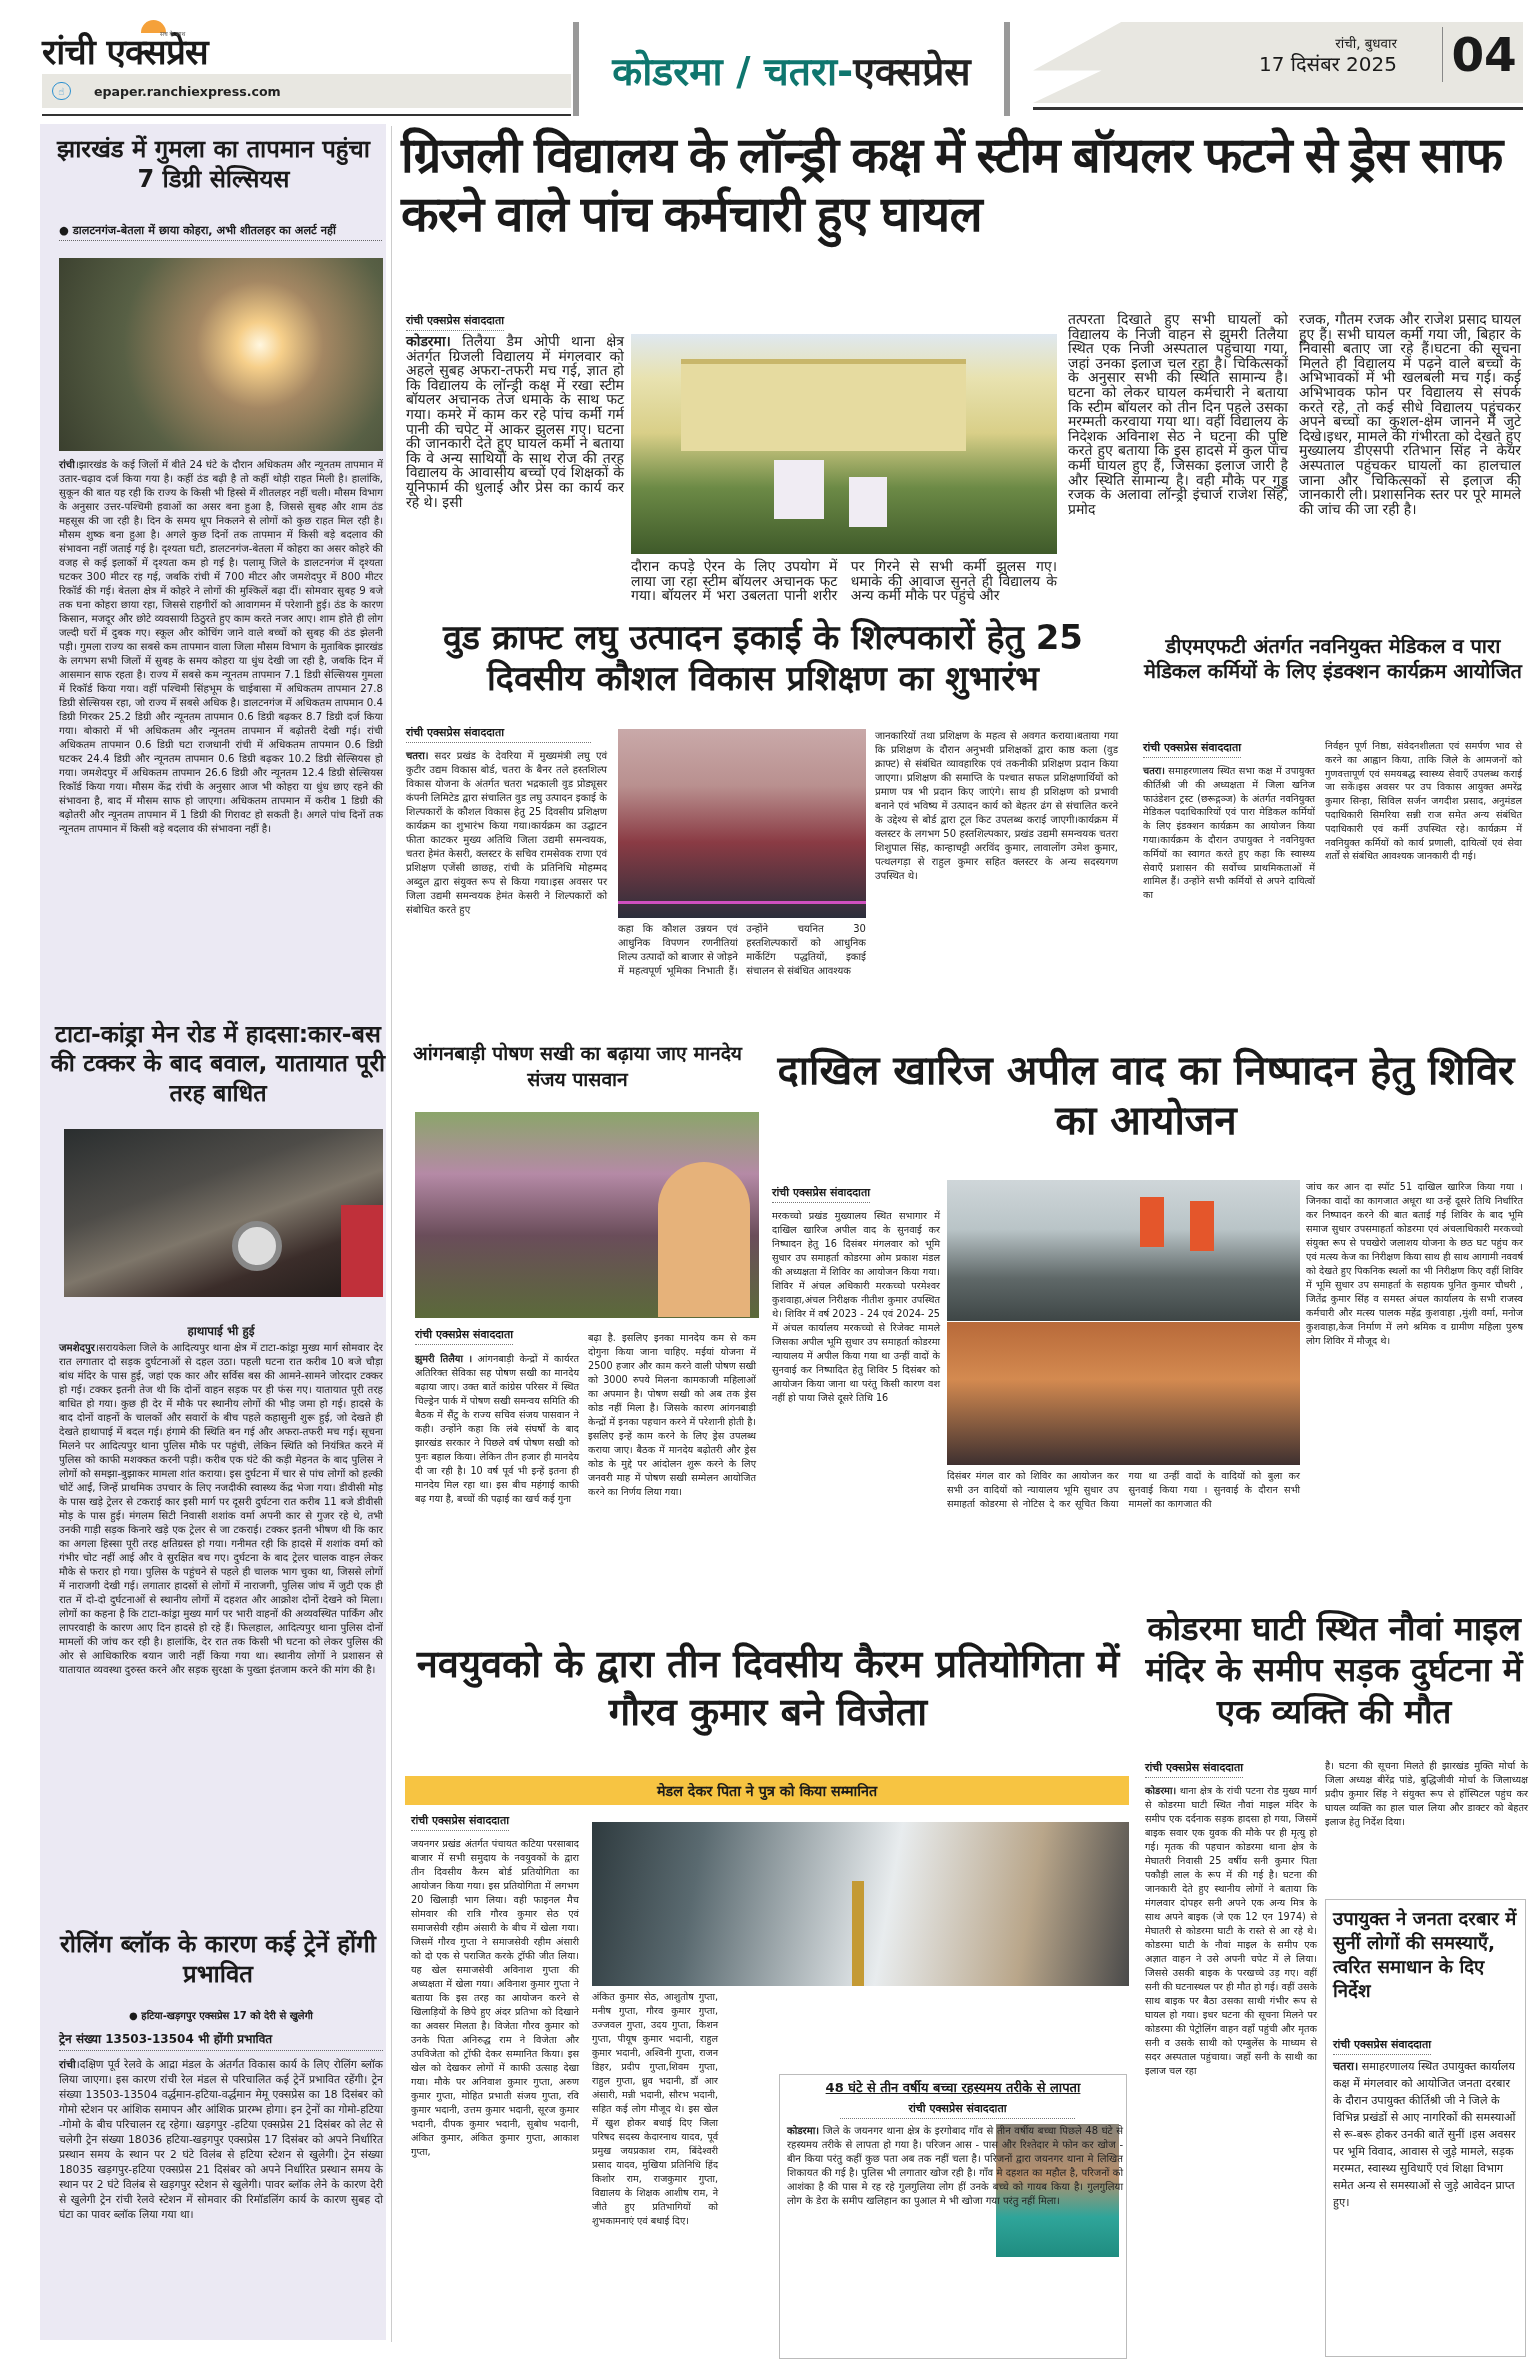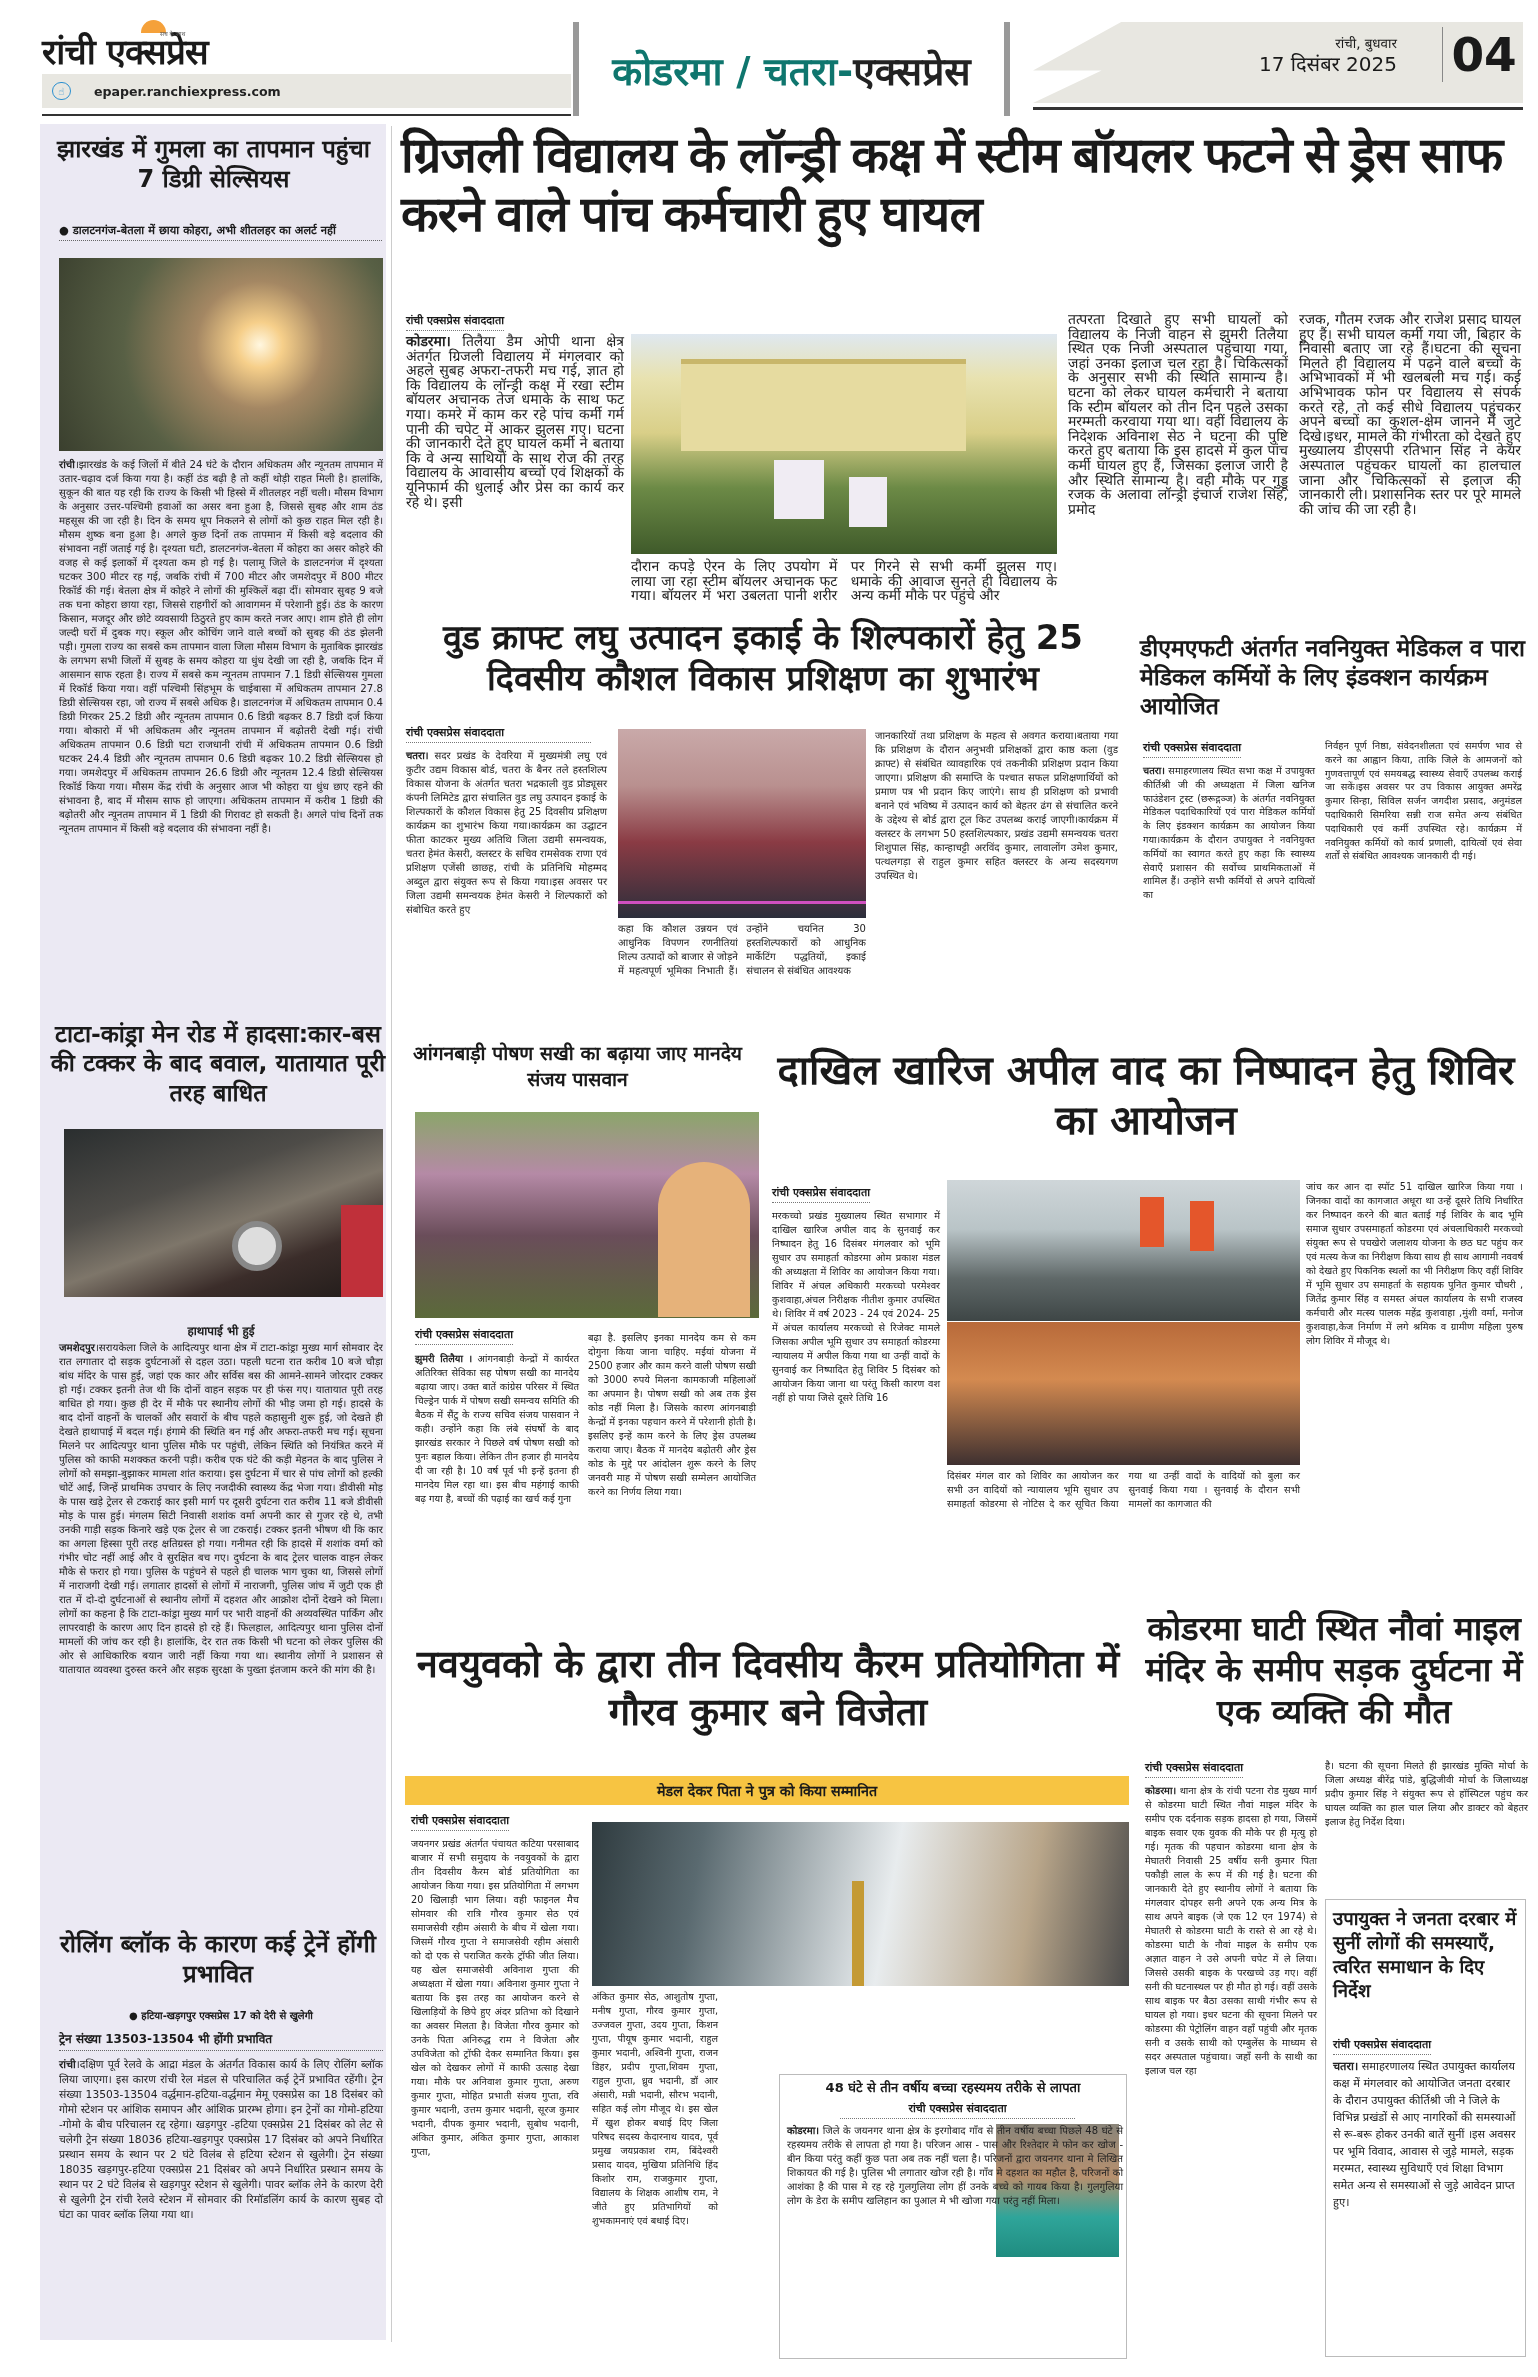--- a/index.html
+++ b/index.html
@@ -92,21 +92,21 @@
 
 <div class="abs" style="left:406px;top:617px;width:714px;font-size:34px;font-weight:bold;text-align:center;line-height:1.2">वुड क्राफ्ट लघु उत्पादन इकाई के शिल्पकारों हेतु 25 दिवसीय कौशल विकास प्रशिक्षण का शुभारंभ</div>
 <div class="abs byline" style="left:406px;top:724px;width:185px">रांची एक्सप्रेस संवाददाता</div>
 <div class="abs col" style="left:406px;top:749px;width:201px;font-size:10px;line-height:14px"><b>चतरा।</b> <span>सदर प्रखंड के देवरिया में मुख्यमंत्री लघु एवं कुटीर उद्यम विकास बोर्ड, चतरा के बैनर तले हस्तशिल्प विकास योजना के अंतर्गत चतरा भद्रकाली वुड प्रोड्यूसर कंपनी लिमिटेड द्वारा संचालित वुड लघु उत्पादन इकाई के शिल्पकारों के कौशल विकास हेतु 25 दिवसीय प्रशिक्षण कार्यक्रम का शुभारंभ किया गया।कार्यक्रम का उद्घाटन फीता काटकर मुख्य अतिथि जिला उद्यमी समन्वयक, चतरा हेमंत केसरी, क्लस्टर के सचिव रामसेवक राणा एवं प्रशिक्षण एजेंसी छाछह, रांची के प्रतिनिधि मोहम्मद अब्दुल द्वारा संयुक्त रूप से किया गया।इस अवसर पर जिला उद्यमी समन्वयक हेमंत केसरी ने शिल्पकारों को संबोधित करते हुए</span></div>
 <div class="abs photo" style="left:618px;top:729px;width:248px;height:189px;background:linear-gradient(180deg,#c9a9a9 0,#b9908f 30%,#8a3b44 60%,#2b2e3b 100%)">
   <div style="position:absolute;left:0;top:172px;width:248px;height:3.4px;background:#d04fbf"></div>
 </div>
 <div class="abs col" style="left:618px;top:922px;width:248px;font-size:10px;line-height:14px;column-count:2;column-gap:8.4px">कहा कि कौशल उन्नयन एवं आधुनिक विपणन रणनीतियां शिल्प उत्पादों को बाजार से जोड़ने में महत्वपूर्ण भूमिका निभाती हैं। उन्होंने चयनित 30 हस्तशिल्पकारों को आधुनिक मार्केटिंग पद्धतियों, इकाई संचालन से संबंधित आवश्यक</div>
 <div class="abs col" style="left:875px;top:729px;width:243px;font-size:10px;line-height:14px">जानकारियों तथा प्रशिक्षण के महत्व से अवगत कराया।बताया गया कि प्रशिक्षण के दौरान अनुभवी प्रशिक्षकों द्वारा काष्ठ कला (वुड क्राफ्ट) से संबंधित व्यावहारिक एवं तकनीकी प्रशिक्षण प्रदान किया जाएगा। प्रशिक्षण की समाप्ति के पश्चात सफल प्रशिक्षणार्थियों को प्रमाण पत्र भी प्रदान किए जाएंगे। साथ ही प्रशिक्षण को प्रभावी बनाने एवं भविष्य में उत्पादन कार्य को बेहतर ढंग से संचालित करने के उद्देश्य से बोर्ड द्वारा टूल किट उपलब्ध कराई जाएगी।कार्यक्रम में क्लस्टर के लगभग 50 हस्तशिल्पकार, प्रखंड उद्यमी समन्वयक चतरा शिशुपाल सिंह, कान्हाचट्टी अरविंद कुमार, लावालोंग उमेश कुमार, पत्थलगड़ा से राहुल कुमार सहित क्लस्टर के अन्य सदस्यगण उपस्थित थे।</div>
 
-<div class="abs" style="left:1140px;top:634px;width:386px;font-size:23px;font-weight:bold;line-height:1.25;text-align:left">डीएमएफटी अंतर्गत नवनियुक्त मेडिकल व पारा मेडिकल कर्मियों के लिए इंडक्शन कार्यक्रम आयोजित</div>
+<div class="abs" style="left:1140px;top:634px;width:386px;font-size:20px;font-weight:bold;line-height:1.25;text-align:center">डीएमएफटी अंतर्गत नवनियुक्त मेडिकल व पारा मेडिकल कर्मियों के लिए इंडक्शन कार्यक्रम आयोजित</div>
 <div class="abs byline" style="left:1143px;top:739px">रांची एक्सप्रेस संवाददाता</div>
 <div class="abs col" style="left:1143px;top:764px;width:172px;font-size:9.7px;line-height:13.8px"><b>चतरा।</b> <span>समाहरणालय स्थित सभा कक्ष में उपायुक्त कीर्तिश्री जी की अध्यक्षता में जिला खनिज फाउंडेशन ट्रस्ट (छरूद्गञ्ज) के अंतर्गत नवनियुक्त मेडिकल पदाधिकारियों एवं पारा मेडिकल कर्मियों के लिए इंडक्शन कार्यक्रम का आयोजन किया गया।कार्यक्रम के दौरान उपायुक्त ने नवनियुक्त कर्मियों का स्वागत करते हुए कहा कि स्वास्थ्य सेवाएँ प्रशासन की सर्वोच्च प्राथमिकताओं में शामिल हैं। उन्होंने सभी कर्मियों से अपने दायित्वों का</span></div>
 <div class="abs col" style="left:1325px;top:739px;width:197px;font-size:9.7px;line-height:13.8px">निर्वहन पूर्ण निष्ठा, संवेदनशीलता एवं समर्पण भाव से करने का आह्वान किया, ताकि जिले के आमजनों को गुणवत्तापूर्ण एवं समयबद्ध स्वास्थ्य सेवाएँ उपलब्ध कराई जा सकें।इस अवसर पर उप विकास आयुक्त अमरेंद्र कुमार सिन्हा, सिविल सर्जन जगदीश प्रसाद, अनुमंडल पदाधिकारी सिमरिया सन्नी राज समेत अन्य संबंधित पदाधिकारी एवं कर्मी उपस्थित रहे। कार्यक्रम में नवनियुक्त कर्मियों को कार्य प्रणाली, दायित्वों एवं सेवा शर्तों से संबंधित आवश्यक जानकारी दी गई।</div>
 
 <div class="abs" style="left:401px;top:1041px;width:353px;font-size:19.3px;font-weight:bold;text-align:center;line-height:1.35">आंगनबाड़ी पोषण सखी का बढ़ाया जाए मानदेय संजय पासवान</div>
 <div class="abs photo" style="left:415px;top:1112px;width:344px;height:206px;background:linear-gradient(180deg,#8ba56a 0,#b58aa6 30%,#6a4d5a 60%,#5b6a3a 100%)">
   <div style="position:absolute;left:243px;top:50px;width:92px;height:155px;border-radius:46px 46px 0 0;background:#e6b27a"></div>
 </div>
 <div class="abs byline" style="left:415px;top:1326px">रांची एक्सप्रेस संवाददाता</div>
 <div class="abs col" style="left:415px;top:1352px;width:164px;font-size:9.7px;line-height:14px"><b>झुमरी तिलैया ।</b> <span>आंगनबाड़ी केन्द्रों में कार्यरत अतिरिक्त सेविका सह पोषण सखी का मानदेय बढ़ाया जाए। उक्त बातें कांग्रेस परिसर में स्थित चिल्ड्रेन पार्क में पोषण सखी समन्वय समिति की बैठक में सैंटु के राज्य सचिव संजय पासवान ने कही। उन्होंने कहा कि लंबे संघर्षों के बाद झारखंड सरकार ने पिछले वर्ष पोषण सखी को पुनः बहाल किया। लेकिन तीन हजार ही मानदेय दी जा रही है। 10 वर्ष पूर्व भी इन्हें इतना ही मानदेय मिल रहा था। इस बीच महंगाई काफी बढ़ गया है, बच्चों की पढ़ाई का खर्च कई गुना</span></div>
@@ -126,21 +126,21 @@
 <div class="abs" style="left:403px;top:1641px;width:730px;font-size:38px;font-weight:bold;text-align:center;line-height:1.25">नवयुवको के द्वारा तीन दिवसीय कैरम प्रतियोगिता में गौरव कुमार बने विजेता</div>
 <div class="abs goldbar" style="left:405px;top:1776px;width:724px">मेडल देकर पिता ने पुत्र को किया सम्मानित</div>
 <div class="abs byline" style="left:411px;top:1812px">रांची एक्सप्रेस संवाददाता</div>
 <div class="abs col" style="left:411px;top:1837px;width:168px;font-size:9.7px;line-height:14px">जयनगर प्रखंड अंतर्गत पंचायत कटिया परसाबाद बाजार में सभी समुदाय के नवयुवकों के द्वारा तीन दिवसीय कैरम बोर्ड प्रतियोगिता का आयोजन किया गया। इस प्रतियोगिता में लगभग 20 खिलाड़ी भाग लिया। वही फाइनल मैच सोमवार की रात्रि गौरव कुमार सेठ एवं समाजसेवी रहीम अंसारी के बीच में खेला गया। जिसमें गौरव गुप्ता ने समाजसेवी रहीम अंसारी को दो एक से पराजित करके ट्रॉफी जीत लिया। यह खेल समाजसेवी अविनाश गुप्ता की अध्यक्षता में खेला गया। अविनाश कुमार गुप्ता ने बताया कि इस तरह का आयोजन करने से खिलाड़ियों के छिपे हुए अंदर प्रतिभा को दिखाने का अवसर मिलता है। विजेता गौरव कुमार को उनके पिता अनिरुद्ध राम ने विजेता और उपविजेता को ट्रॉफी देकर सम्मानित किया। इस खेल को देखकर लोगों में काफी उत्साह देखा गया। मौके पर अनिवाश कुमार गुप्ता, अरुण कुमार गुप्ता, मोहित प्रभाती संजय गुप्ता, रवि कुमार भदानी, उत्तम कुमार भदानी, सूरज कुमार भदानी, दीपक कुमार भदानी, सुबोध भदानी, अंकित कुमार, अंकित कुमार गुप्ता, आकाश गुप्ता,</div>
 <div class="abs photo" style="left:592px;top:1822px;width:537px;height:164px;background:linear-gradient(100deg,#2f3b3f 0,#5a6a70 20%,#e8ecee 55%,#b9a68a 80%,#4a4a4a 100%)">
   <div style="position:absolute;left:260px;top:59px;width:11.8px;height:105px;background:#c49a34"></div>
 </div>
 <div class="abs col" style="left:592px;top:1990px;width:126px;font-size:9.6px;line-height:14px">अंकित कुमार सेठ, आशुतोष गुप्ता, मनीष गुप्ता, गौरव कुमार गुप्ता, उज्जवल गुप्ता, उदय गुप्ता, किशन गुप्ता, पीयूष कुमार भदानी, राहुल कुमार भदानी, अश्विनी गुप्ता, राजन डिहर, प्रदीप गुप्ता,शिवम गुप्ता, राहुल गुप्ता, ध्रुव भदानी, डॉ आर अंसारी, मन्नी भदानी, सौरभ भदानी, सहित कई लोग मौजूद थे। इस खेल में खुश होकर बधाई दिए जिला परिषद सदस्य केदारनाथ यादव, पूर्व प्रमुख जयप्रकाश राम, बिंदेश्वरी प्रसाद यादव, मुखिया प्रतिनिधि हिंद किशोर राम, राजकुमार गुप्ता, विद्यालय के शिक्षक आशीष राम, ने जीते हुए प्रतिभागियों को शुभकामनाएं एवं बधाई दिए।</div>
 
 <div class="abs boxed" style="left:779px;top:2074px;width:348px;height:285px"></div>
-<div class="abs" style="left:785px;top:2078px;width:336px;font-weight:bold;font-size:13px;text-align:center;">48 घंटे से तीन वर्षीय बच्चा रहस्यमय तरीके से लापता</div>
+<div class="abs" style="left:785px;top:2078px;width:336px;font-weight:bold;font-size:13px;text-align:center;text-decoration:underline">48 घंटे से तीन वर्षीय बच्चा रहस्यमय तरीके से लापता</div>
 <div class="abs byline" style="left:840px;top:2100px;width:235px;text-align:center;font-size:11px">रांची एक्सप्रेस संवाददाता</div>
 <div class="abs photo" style="left:996px;top:2124px;width:123px;height:133px;background:linear-gradient(180deg,#8a857a 0,#b7906e 40%,#2fa59a 70%,#1f8c80 100%)"></div>
 <div class="abs col" style="left:787px;top:2124px;width:336px;font-size:10px;line-height:14px"><b>कोडरमा।</b> <span style="display:inline">जिले के जयनगर थाना क्षेत्र के इरगोबाद गाँव से तीन वर्षीय बच्चा पिछले 48 घंटे से रहस्यमय तरीके से लापता हो गया है। परिजन आस - पास और रिश्तेदार मे फोन कर खोज - बीन किया परंतु कहीं कुछ पता अब तक नहीं चला है। परिजनों द्वारा जयनगर थाना मे लिखित शिकायत की गई है। पुलिस भी लगातार खोज रही है। गाँव मे दहशत का महौल है, परिजनों को आशंका है की पास मे रह रहे गुलगुलिया लोग हीं उनके बच्चे को गायब किया है। गुलगुलिया लोग के डेरा के समीप खलिहान का पुआल मे भी खोजा गया परंतु नहीं मिला।</span></div>
 
 <div class="abs" style="left:1143px;top:1608px;width:382px;font-size:33px;font-weight:bold;text-align:center;line-height:1.25">कोडरमा घाटी स्थित नौवां माइल मंदिर के समीप सड़क दुर्घटना में एक व्यक्ति की मौत</div>
 <div class="abs byline" style="left:1145px;top:1759px">रांची एक्सप्रेस संवाददाता</div>
 <div class="abs col" style="left:1145px;top:1784px;width:172px;font-size:9.7px;line-height:14px"><b>कोडरमा।</b> <span>थाना क्षेत्र के रांची पटना रोड मुख्य मार्ग से कोडरमा घाटी स्थित नौवां माइल मंदिर के समीप एक दर्दनाक सड़क हादसा हो गया, जिसमें बाइक सवार एक युवक की मौके पर ही मृत्यु हो गई। मृतक की पहचान कोडरमा थाना क्षेत्र के मेघातरी निवासी 25 वर्षीय सनी कुमार पिता पकौड़ी लाल के रूप में की गई है। घटना की जानकारी देते हुए स्थानीय लोगों ने बताया कि मंगलवार दोपहर सनी अपने एक अन्य मित्र के साथ अपने बाइक (जे एक 12 एन 1974) से मेघातरी से कोडरमा घाटी के रास्ते से आ रहे थे। कोडरमा घाटी के नौवां माइल के समीप एक अज्ञात वाहन ने उसे अपनी चपेट में ले लिया। जिससे उसकी बाइक के परखच्चे उड़ गए। वहीं सनी की घटनास्थल पर ही मौत हो गई। वहीं उसके साथ बाइक पर बैठा उसका साथी गंभीर रूप से घायल हो गया। इधर घटना की सूचना मिलने पर कोडरमा की पेट्रोलिंग वाहन वहाँ पहुंची और मृतक सनी व उसके साथी को एम्बुलेंस के माध्यम से सदर अस्पताल पहुंचाया। जहाँ सनी के साथी का इलाज चल रहा</span></div>
 <div class="abs col" style="left:1325px;top:1759px;width:203px;font-size:9.7px;line-height:14px">है। घटना की सूचना मिलते ही झारखंड मुक्ति मोर्चा के जिला अध्यक्ष बीरेंद्र पांडे, बुद्धिजीवी मोर्चा के जिलाध्यक्ष प्रदीप कुमार सिंह ने संयुक्त रूप से हॉस्पिटल पहुंच कर घायल व्यक्ति का हाल चाल लिया और डाक्टर को बेहतर इलाज हेतु निर्देश दिया।</div>
 
 <div class="abs boxed" style="left:1325px;top:1899px;width:201px;height:458px"></div>

